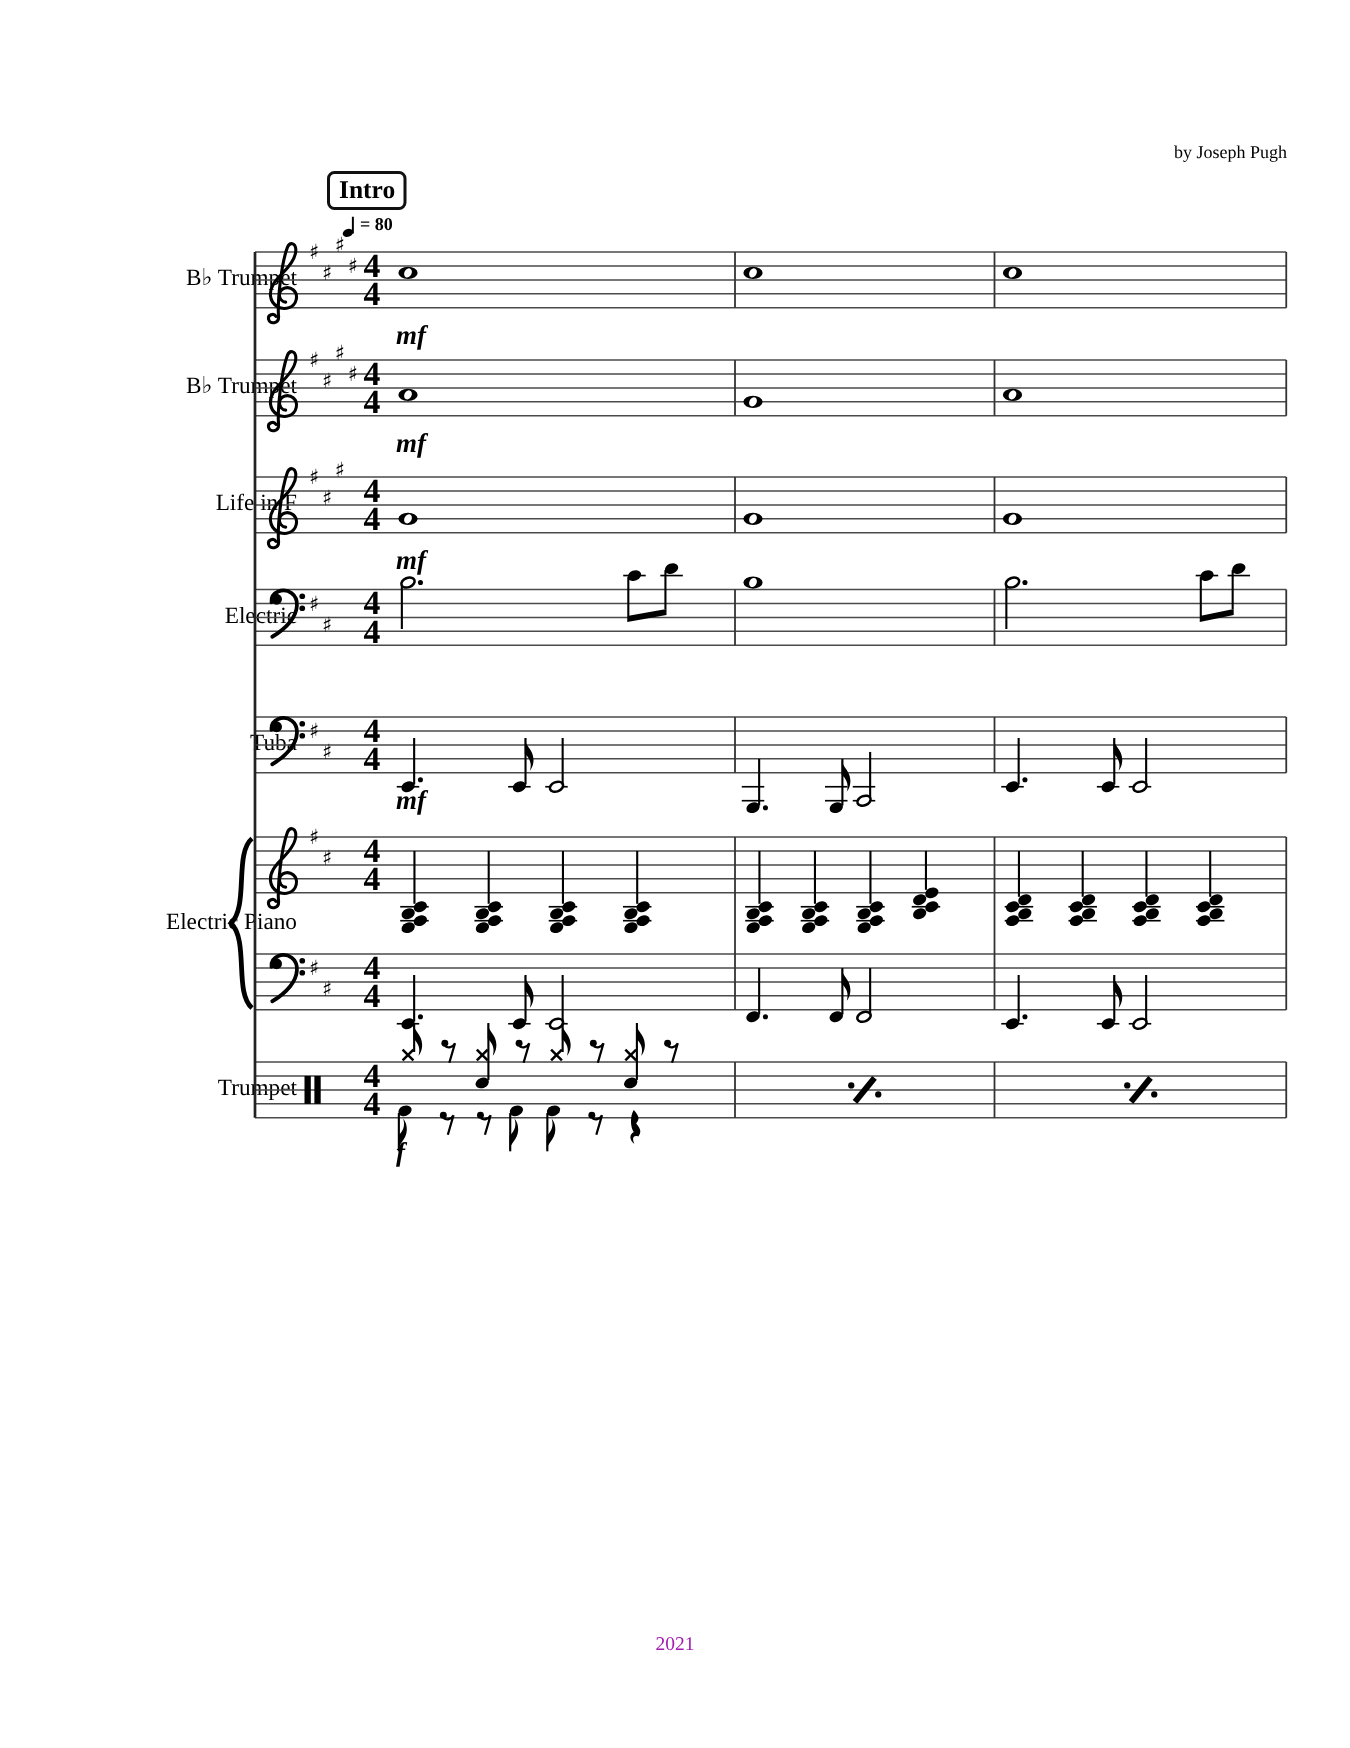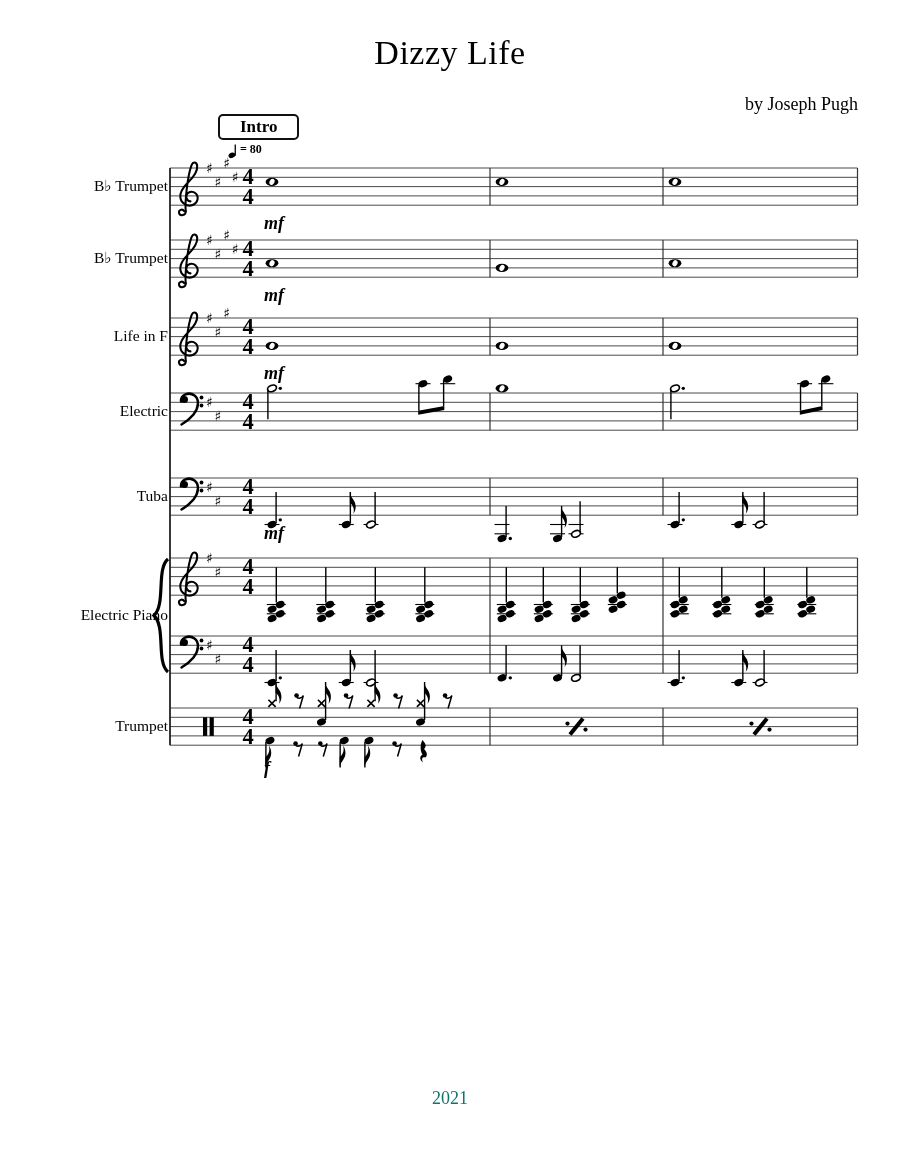--- a/index.html
+++ b/index.html
@@ -1,36 +1,35 @@
 <!DOCTYPE html>
 <html><head>
 <meta charset="utf-8">
 <style>
   html,body{margin:0;padding:0;background:#fff;}
   .page{position:relative;width:900px;height:1165px;background:#fff;overflow:hidden;
         font-family:"Liberation Serif","DejaVu Serif",serif;color:#000;}
   .title{position:absolute;top:34px;left:0;width:900px;text-align:center;
          font-size:34px;letter-spacing:.5px;}
-  .composer{position:absolute;top:94px;right:42px;font-size:18px;}
+  .composer{position:absolute;top:94px;right:42px;font-size:12px;}
   .rehearsal{position:absolute;top:114px;left:218px;border:2px solid #111;border-radius:5px;
-             padding:0 20px;font-weight:bold;font-size:17px;line-height:22px;}
+             padding:0 6px;font-weight:bold;font-size:17px;line-height:22px;}
   .tempo{position:absolute;top:142px;left:228px;display:flex;align-items:flex-start;gap:3px;
          font-weight:bold;font-size:12px;}
   .tempo svg{margin-top:0px;}
-  .lbl{position:absolute;right:732px;white-space:nowrap;font-size:15.5px;line-height:18px;
+  .lbl{position:absolute;right:702px;white-space:nowrap;font-size:15.5px;line-height:18px;
        text-align:right;font-family:"Liberation Serif","DejaVu Serif","DejaVu Sans",serif;}
   .l0{top:177px}.l1{top:249px}.l2{top:327px}.l3{top:402px}.l4{top:487px}.l5{top:606px}.l6{top:717px}
-  .footer{position:absolute;top:1088px;left:0;width:900px;text-align:center;font-size:18px;color:#0f766e;}
+  .footer{position:absolute;top:1088px;left:0;width:900px;text-align:center;font-size:13px;color:#a21caf;}
   #score{position:absolute;left:0;top:0;}
 </style>
 </head>
 <body>
 
 <div class="page">
-  <div class="title">Dizzy Life</div>
   <div class="composer">by Joseph Pugh</div>
   <div class="rehearsal">Intro</div>
   <div class="tempo">
     <svg width="9" height="17">
       <ellipse cx="3.9" cy="13.3" rx="3.5" ry="2.6" transform="rotate(-20 3.9 13.3)" fill="#000"></ellipse>
       <rect x="6.6" y="2.5" width="1.3" height="11.2" fill="#000"></rect>
     </svg>
     <span>= 80</span>
   </div>
   <div class="lbl l0">B♭ Trumpet</div>

